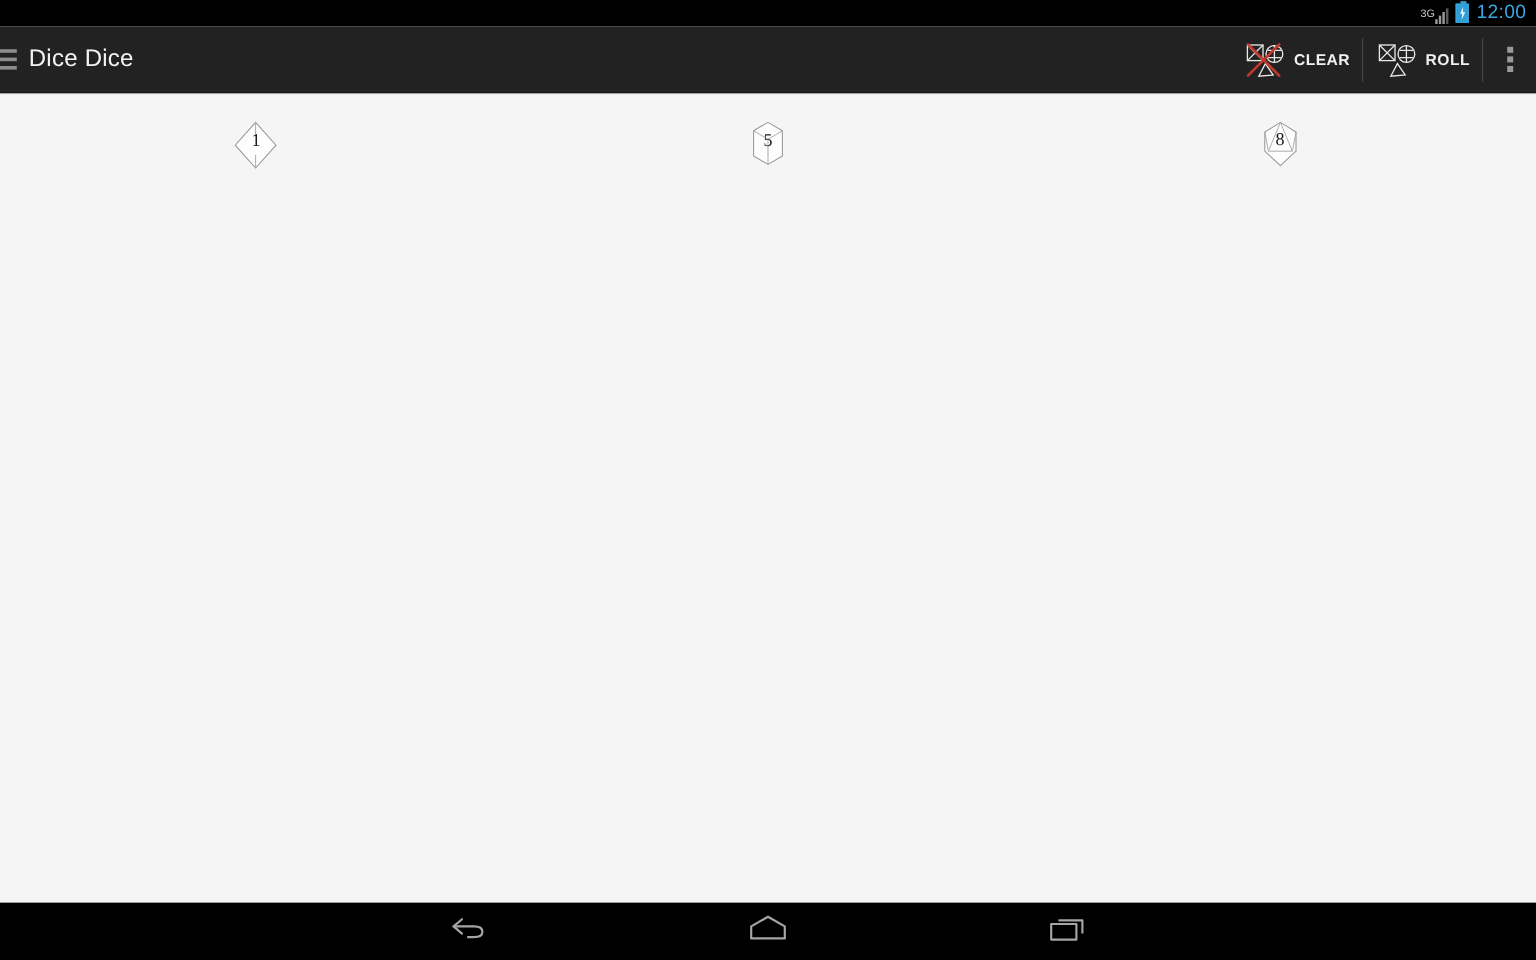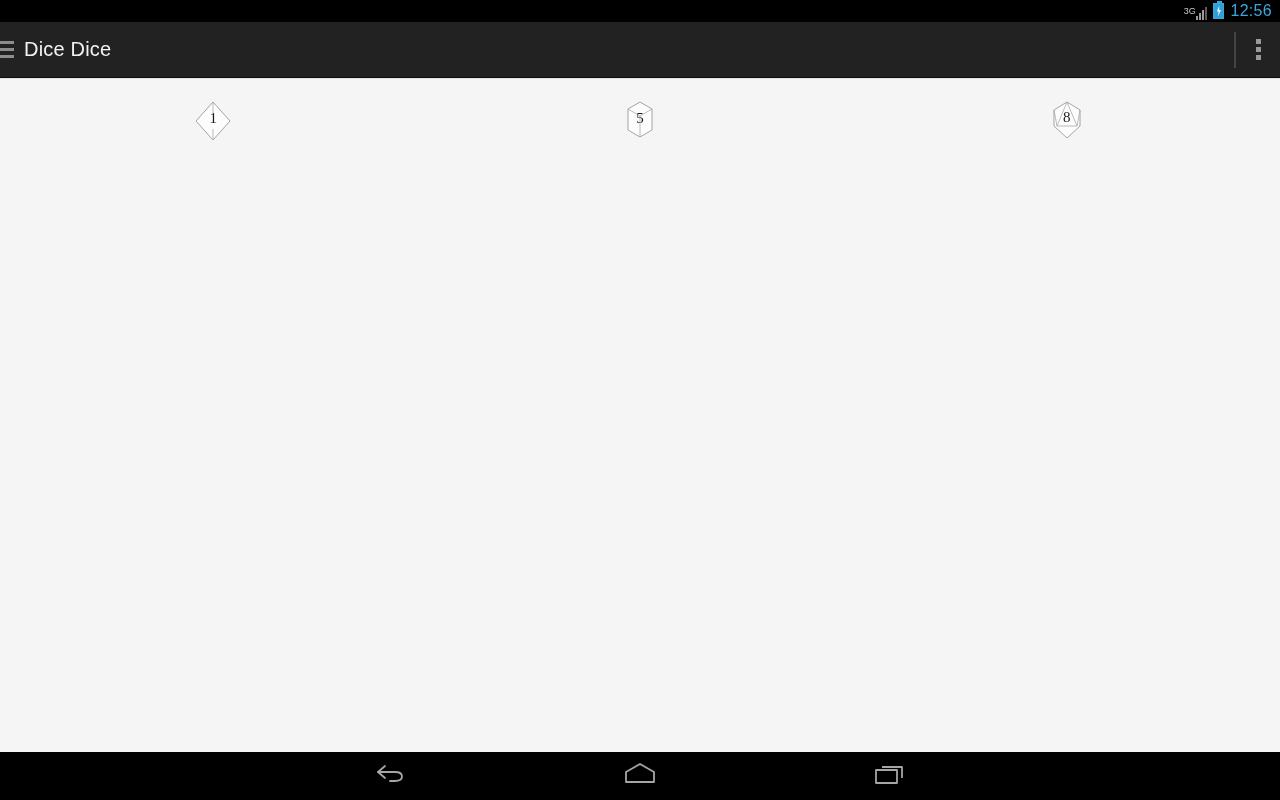--- a/index.html
+++ b/index.html
@@ -234,39 +234,71 @@
         <span class="signal-bars">
           <i></i>
             <i></i>
             <i></i>
             <i></i>
         </span>
       </div>
       <div class="battery">
         <div class="bolt"></div>
       </div>
-      <span class="clock">12:56</span>
+      <span class="clock">12:00</span>
     </div>
   </div>
 
   <div id="action-bar">
 
     <div id="drawer-toggle">
       <span></span>
         <span></span>
         <span></span>
     </div>
 
     <div id="app-title">Dice Dice</div>
 
     <div class="spacer"></div>
 
+    <div class="action-item">
+      <span>
+        <svg class="icon-svg" width="40" height="34" viewBox="0 0 40 34">
+          <g fill="none" stroke="#e8e8e8" stroke-width="1.1">
+            <rect x="3.5" y="4.5" width="13" height="13"></rect>
+            <path d="M3.5 4.5 L16.5 17.5 M16.5 4.5 L3.5 17.5"></path>
+            <circle cx="26" cy="12" r="7"></circle>
+            <path d="M20.5 9 L31.5 9 M20.5 15 L31.5 15 M26 5 L26 19"></path>
+            <path d="M13 30.5 L18.5 20 L25 29.5 Z"></path>
+          </g>
+          <g stroke="#c0392b" stroke-width="2.2" stroke-linecap="round">
+            <path d="M4 4 L30 30"></path>
+            <path d="M30 4 L4 30"></path>
+          </g>
+        </svg>
+      </span>
+      <span class="action-label">CLEAR</span>
+    </div>
 
     <div class="action-sep"></div>
 
+    <div class="action-item">
+      <span>
+        <svg class="icon-svg" width="40" height="34" viewBox="0 0 40 34">
+          <g fill="none" stroke="#e8e8e8" stroke-width="1.1">
+            <rect x="3.5" y="4.5" width="13" height="13"></rect>
+            <path d="M3.5 4.5 L16.5 17.5 M16.5 4.5 L3.5 17.5"></path>
+            <circle cx="26" cy="12" r="7"></circle>
+            <path d="M20.5 9 L31.5 9 M20.5 15 L31.5 15 M26 5 L26 19"></path>
+            <path d="M13 30.5 L18.5 20 L25 29.5 Z"></path>
+          </g>
+        </svg>
+      </span>
+      <span class="action-label">ROLL</span>
+    </div>
 
     <div class="action-sep"></div>
 
     <div id="overflow-button">
       <span></span>
         <span></span>
         <span></span>
     </div>
   </div>
 

